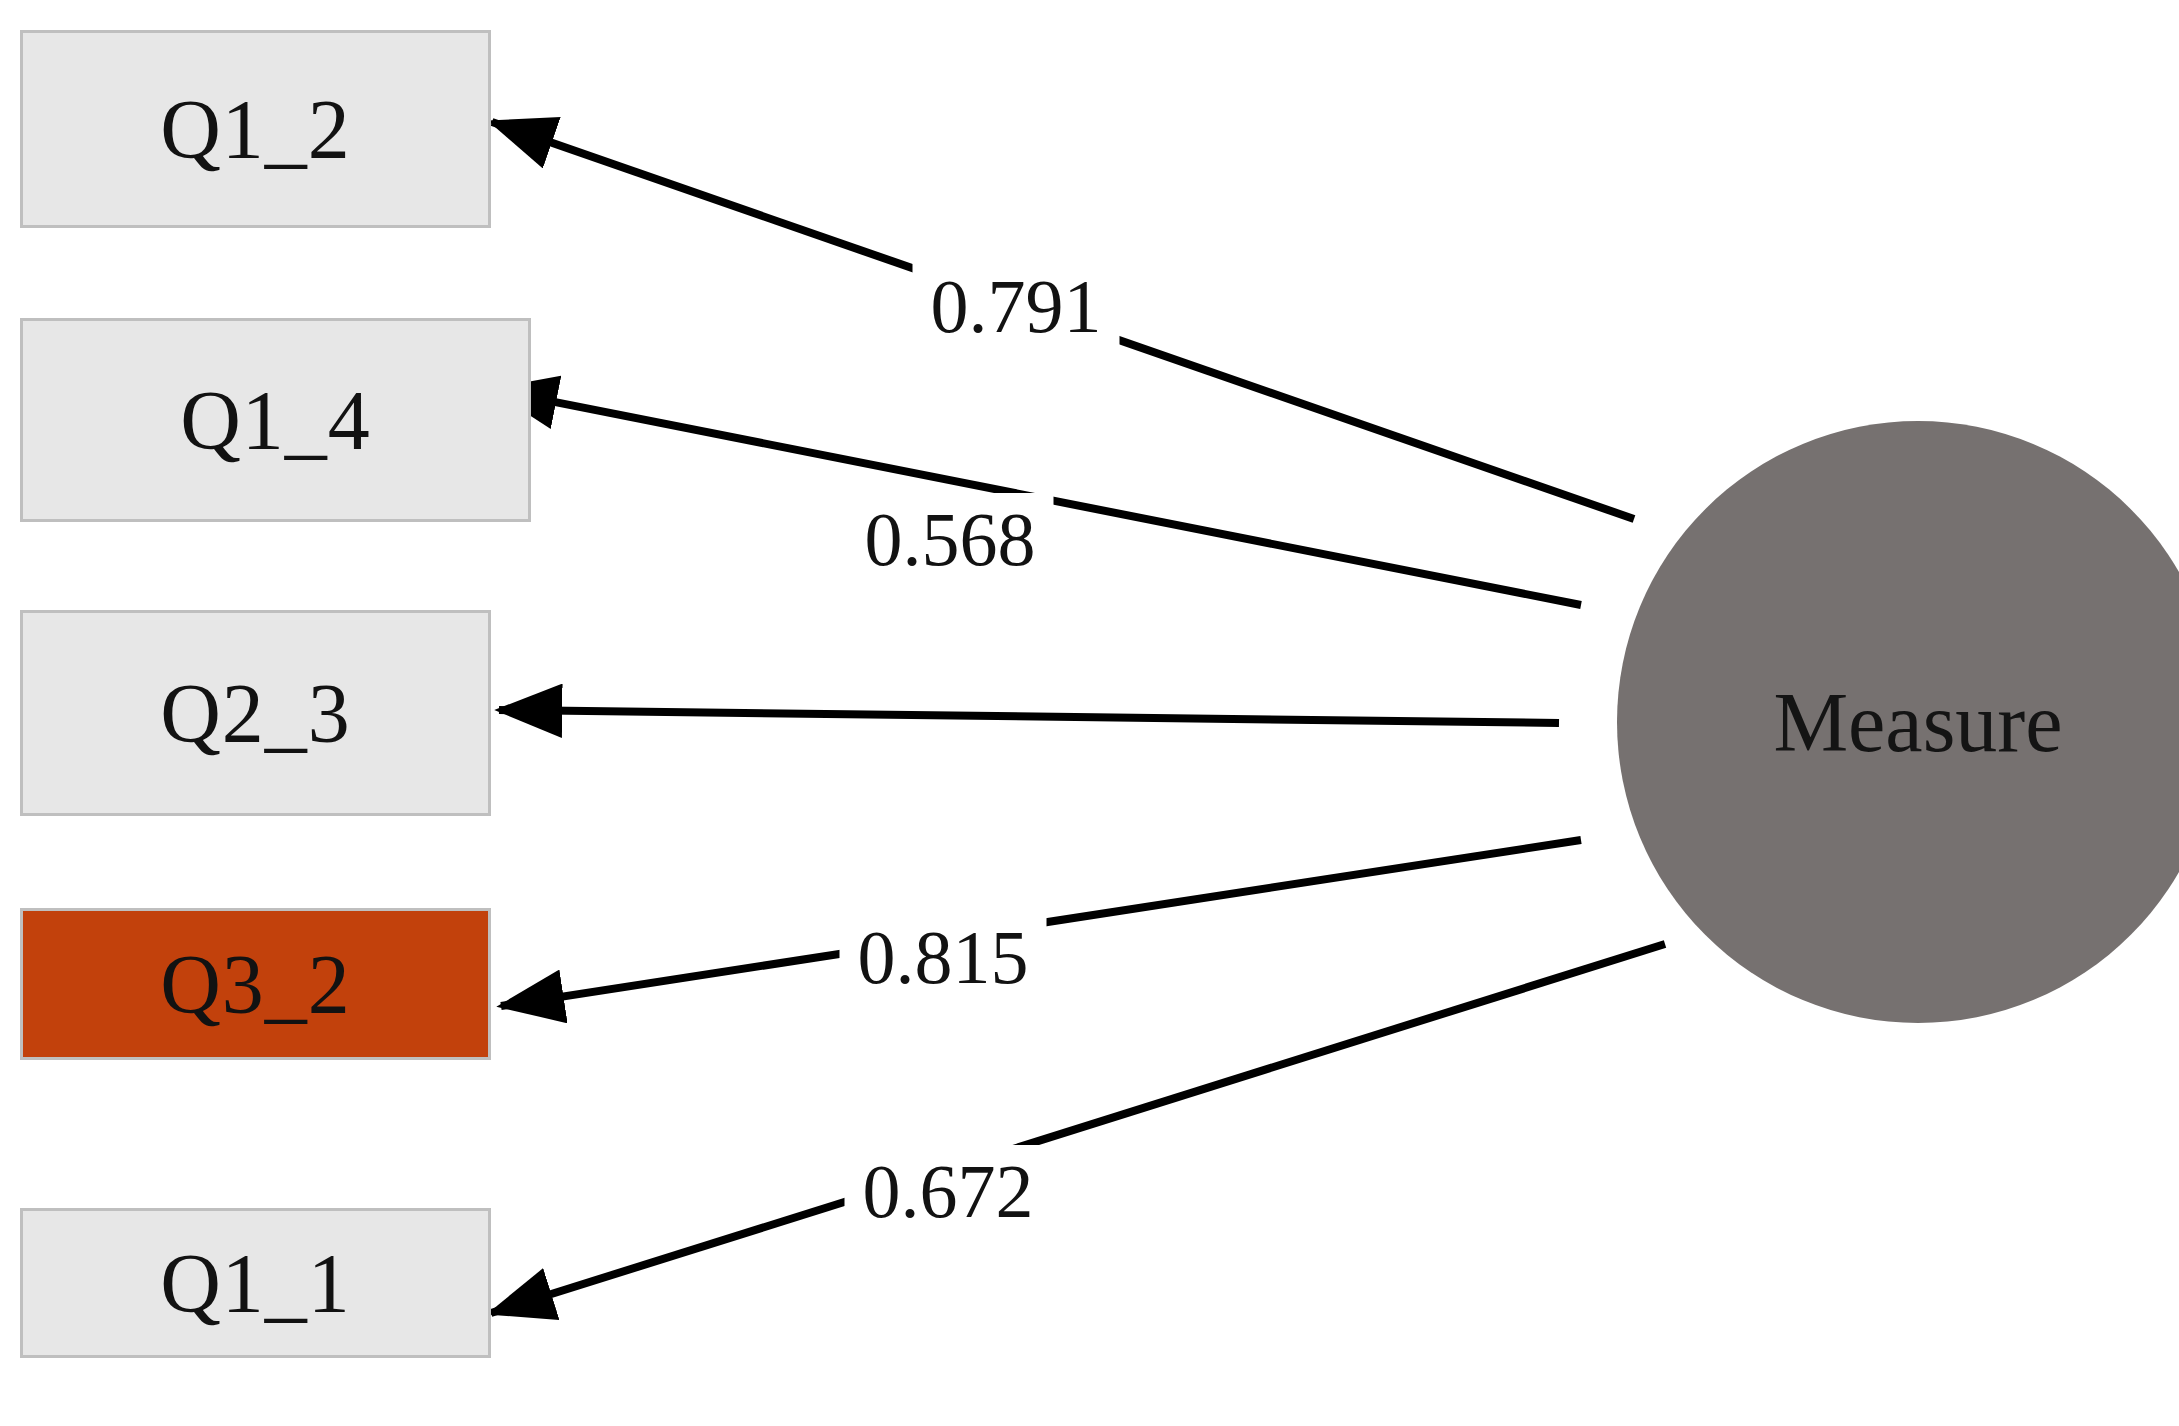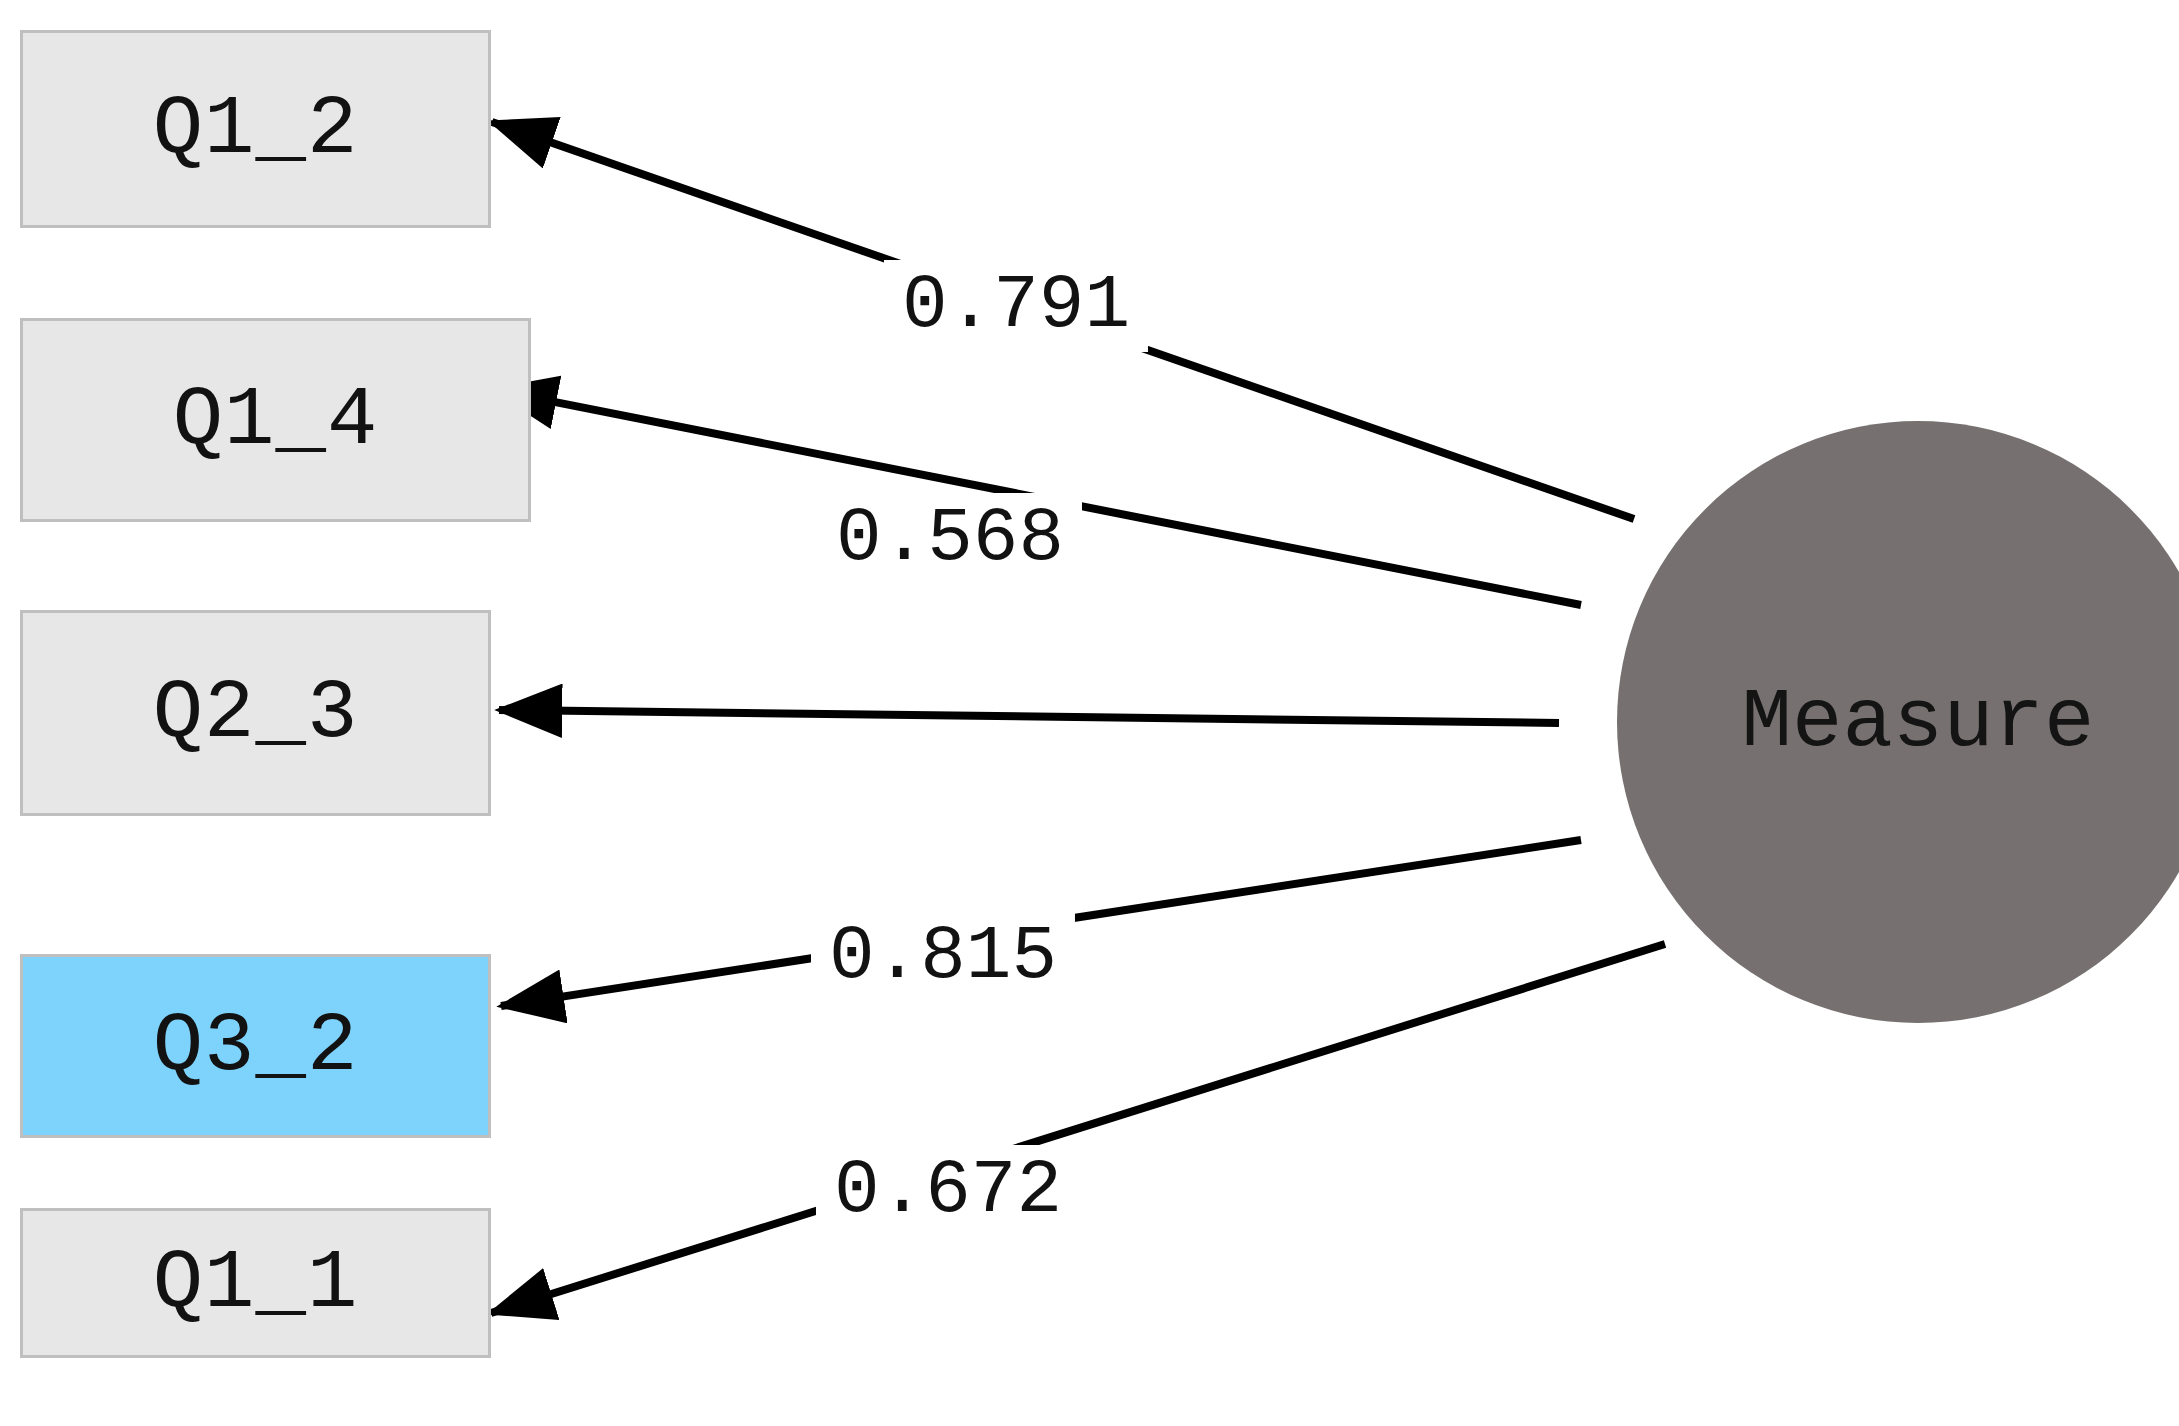--- a/index.html
+++ b/index.html
@@ -1,18 +1,18 @@
 <!DOCTYPE html>
 <html><head>
 <meta charset="utf-8">
 <style>
   html,body{margin:0;padding:0;background:#ffffff;}
   .stage{
     position:relative;width:2179px;height:1426px;background:#ffffff;overflow:hidden;
-    font-family:Liberation Mono, monospace;
+    font-family:Liberation Serif, serif;
   }
   .edges-layer{position:absolute;left:0;top:0;width:2179px;height:1426px;z-index:1;}
   .indicator-box{
     position:absolute;box-sizing:border-box;z-index:2;
     display:flex;align-items:center;justify-content:center;
     font-size:84px;color:#121212;letter-spacing:1px;
   }
   .latent-circle{
     position:absolute;border-radius:50%;z-index:2;
     display:flex;align-items:center;justify-content:center;
@@ -46,21 +46,21 @@
 
 <div class="indicator-box" style="left: 20px; top: 30px; width: 471px; height: 198px; background: rgb(231, 231, 231); border: 3px solid rgb(191, 191, 191);">
       <span>Q1_2</span>
     </div>
     <div class="indicator-box" style="left: 20px; top: 318px; width: 511px; height: 204px; background: rgb(231, 231, 231); border: 3px solid rgb(191, 191, 191);">
       <span>Q1_4</span>
     </div>
     <div class="indicator-box" style="left: 20px; top: 610px; width: 471px; height: 206px; background: rgb(231, 231, 231); border: 3px solid rgb(191, 191, 191);">
       <span>Q2_3</span>
     </div>
-    <div class="indicator-box" style="left: 20px; top: 908px; width: 471px; height: 184px; background: #7dd3fc; border: 3px solid rgb(191, 191, 191); margin-top: 46px;">
+    <div class="indicator-box" style="left: 20px; top: 908px; width: 471px; height: 152px; background: #c2410c; border: 3px solid rgb(191, 191, 191);">
       <span>Q3_2</span>
     </div>
     <div class="indicator-box" style="left: 20px; top: 1208px; width: 471px; height: 150px; background: rgb(231, 231, 231); border: 3px solid rgb(191, 191, 191);">
       <span>Q1_1</span>
     </div>
     <div class="latent-circle" style="left: 1617px; top: 421px; height: 602px; width: 602px; background: rgb(118, 113, 112);">
       <span>Measure</span>
     </div>
     <div class="loading-label" style="left: 1016px; top: 306px;">0.791</div>
     <div class="loading-label" style="left: 950px; top: 539px;">0.568</div>

